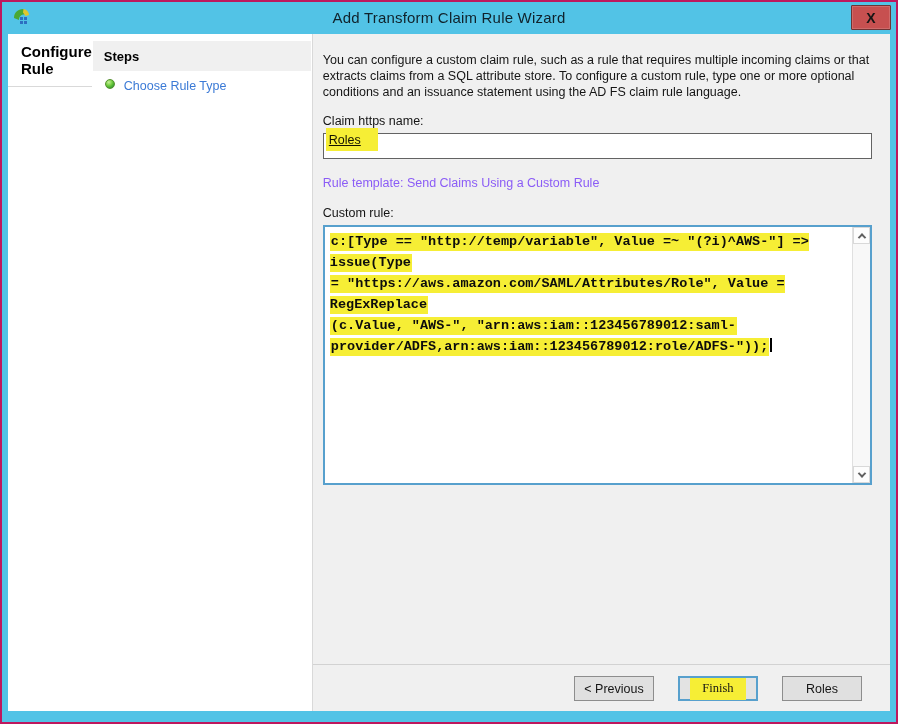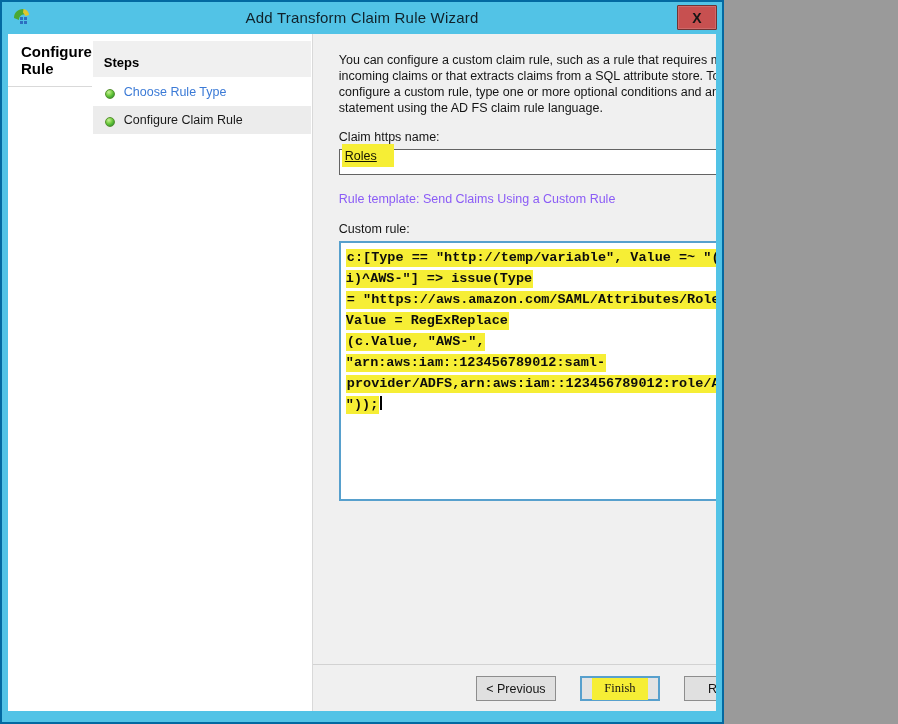--- a/index.html
+++ b/index.html
@@ -1,21 +1,21 @@
 <!DOCTYPE html>
 <html style="--titlebar-blue: #52c3e6; --close-red: #c75050; --highlight-yellow: #f6ee35; --link-blue: #3b7ad6; --panel-gray: #f0f0f0; --focus-blue: #57a0cd; --step-green: #3da035;"><head>
 <meta charset="utf-8">
 <style>
   * { margin:0; padding:0; box-sizing:border-box; }
   html,body { background:#9a9a9a; font-family:"Liberation Sans","DejaVu Sans",sans-serif; }
 
   .window {
-    position:relative; width:724px; height:724px;
+    position:relative; width:898px; height:724px;
     background:var(--titlebar-blue,#52c3e6);
-    border:2px solid #0369a1;
+    border:2px solid #be185d;
   }
 
   
   .titlebar { position:relative; height:30px; }
   .app-icon { position:absolute; left:9px; top:5px; width:20px; height:20px; }
   .win-title {
     position:absolute; left:0; right:0; top:0; height:30px;
     display:flex; align-items:center; justify-content:center;
     font-size:15px; font-weight:500; color:#10222b; letter-spacing:.2px;
   }
@@ -40,37 +40,37 @@
   }
   .content { flex:1; display:flex; min-height:0; }
 
   
   .steps {
     width:221px; flex:0 0 221px; background:#fff;
     border-right:1px solid #d9d9d9; padding-top:7px;
   }
   .steps-title {
     background:var(--panel-gray,#f0f0f0); font-weight:700; font-size:13px;
-    padding:14px 10px 7px 11px; margin:0 1px 1px 1px; color:#000;
+    padding:8px 10px 7px 11px; margin:0 1px 1px 1px; color:#000;
   }
   .step-row {
-    display:flex; align-items:flex-end; padding:7px 10px 7px 12px;
+    display:flex; align-items:flex-start; padding:7px 10px 7px 12px;
     font-size:12.5px; margin:0 1px; cursor:pointer;
   }
   .step-row.current { background:#ececec; color:#1a1a1a; }
   .step-row .bullet {
     width:10px; height:10px; border-radius:50%; margin-right:9px; flex:0 0 10px;
     background:radial-gradient(circle at 35% 28%, #c8f09a 0%, #6ecb3c 45%, var(--step-green,#3da035) 75%, #2e8128 100%);
     border:1px solid #56912f;
   }
   .step-row .step-label.link { color:var(--link-blue,#3b7ad6); }
 
   
   .main { flex:1; background:var(--panel-gray,#f0f0f0); display:flex; flex-direction:column; min-width:0; }
-  .main-content { flex:1; padding:18px 18px 0 26px; min-height:0; }
+  .main-content { flex:1; padding:18px 18px 0 10px; min-height:0; }
 
   .desc { font-size:12.5px; line-height:16px; color:#151515; margin-bottom:14px; max-width:642px; }
 
   .field-label { font-size:12.5px; color:#151515; margin-bottom:5px; }
 
   .name-input {
     position:relative; height:26px; background:#fff;
     border:1px solid #636363; margin-bottom:17px; cursor:text;
   }
   .hl-roles {
@@ -147,24 +147,20 @@
     <div class="page-header">Configure Rule</div>
 
     <div class="content">
 
       <aside class="steps">
         <div class="steps-title">Steps</div>
         <div class="step-row">
           <span class="bullet"></span>
           <span class="step-label link">Choose Rule Type</span>
         </div>
-        <div class="step-row current">
-          <span class="bullet"></span>
-          <span class="step-label">Configure Claim Rule</span>
-        </div>
       </aside>
 
       <section class="main">
         <div class="main-content">
 
           <p class="desc">You can configure a custom claim rule, such as a rule that requires multiple incoming claims or that extracts claims from a SQL attribute store. To configure a custom rule, type one or more optional conditions and an issuance statement using the AD FS claim rule language.</p>
 
           <div class="field-label">Claim https name:</div>
 
           <div class="name-input">

